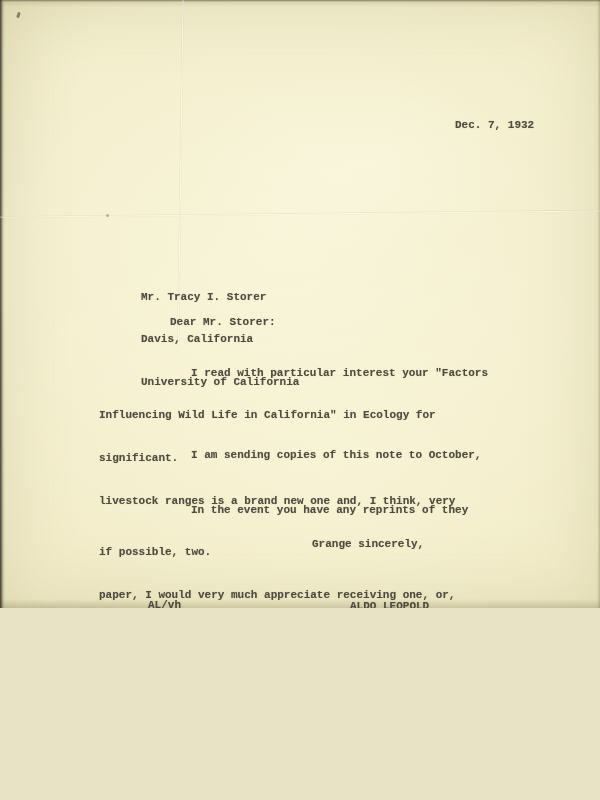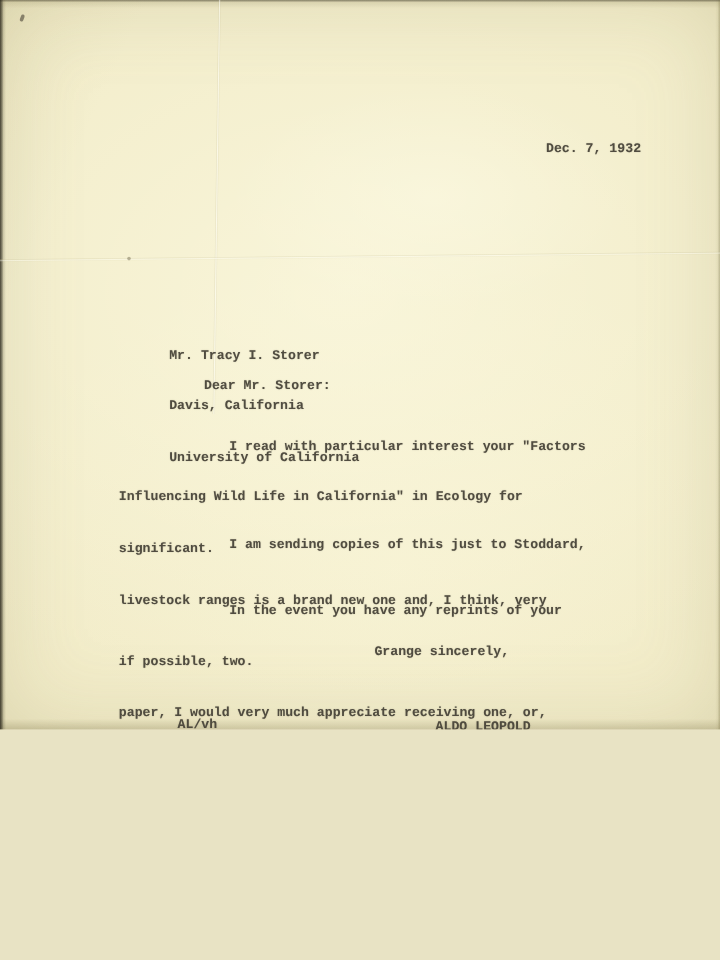--- a/index.html
+++ b/index.html
@@ -92,28 +92,28 @@
   <div class="txt" style="left:138px;top:315px;margin-left:32px;">Dear Mr. Storer:</div>
 
   <div class="txt para" style="left:99px;top:337px;">
     <div class="line indent">I read with particular interest your "Factors</div>
     <div class="line">Influencing Wild Life in California" in Ecology for</div>
     <div class="line">significant.</div>
     <div class="line">livestock ranges is a brand new one and, I think, very</div>
   </div>
 
   <div class="txt para" style="left:99px;top:419px;">
-    <div class="line indent">I am sending copies of this just to Stoddard,</div>
+    <div class="line indent">I am sending copies of this note to October,</div>
   </div>
 
   <div class="txt para" style="left:99px;top:474px;">
-    <div class="line indent">In the event you have any reprints of your</div>
+    <div class="line indent">In the event you have any reprints of they</div>
     <div class="line">if possible, two.</div>
     <div class="line">paper, I would very much appreciate receiving one, or,</div>
   </div>
 
   <div class="txt" style="left:312px;top:537px;">Grange sincerely,</div>
 
-  <div class="txt" style="left:363px;top:599px;">ALDO LEOPOLD</div>
+  <div class="txt" style="left:350px;top:599px;">ALDO LEOPOLD</div>
 
   <div class="txt" style="left:148px;top:598px;text-align:right;">AL/vh</div>
 
 </div>
 
 </body></html>

